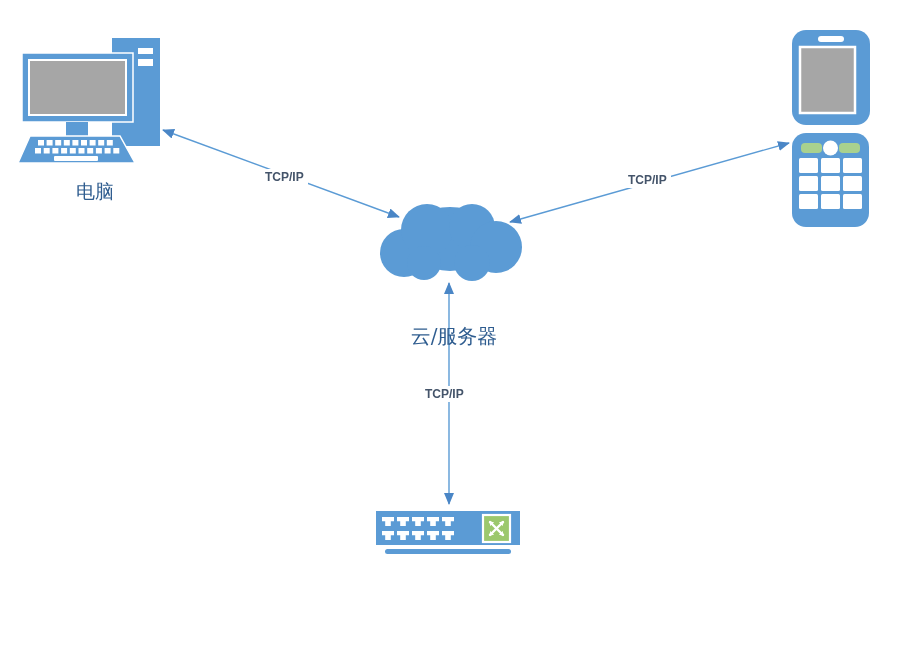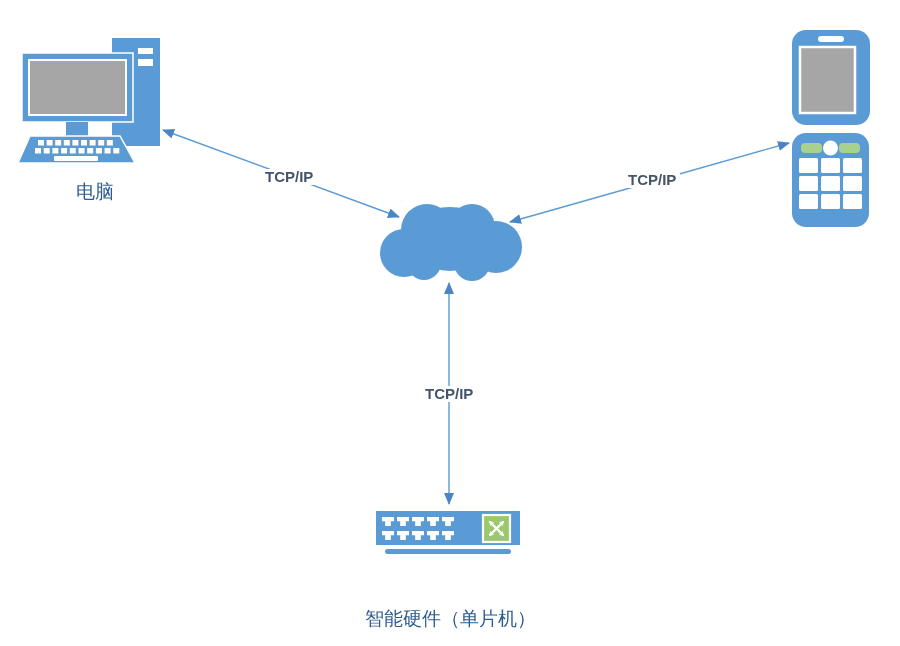--- a/index.html
+++ b/index.html
@@ -2,21 +2,21 @@
 <html><head>
 <meta charset="utf-8">
 <style>
   html,body{margin:0;padding:0;background:#fff;}
   #canvas{position:relative;width:900px;height:646px;background:#ffffff;overflow:hidden;
           font-family:"Liberation Sans",sans-serif;}
   .abs{position:absolute;}
   .node-label{position:absolute;font-family:"DejaVu Serif",serif;font-size:19px;
               color:#2E5C8F;text-align:center;line-height:22px;}
   .edge-label{position:absolute;font-family:"Liberation Sans",sans-serif;font-weight:bold;
-              font-size:15px;color:#44546A;background:#ffffff;padding:1px 4px;line-height:14px;}
+              font-size:12px;color:#44546A;background:#ffffff;padding:1px 4px;line-height:14px;}
   svg{display:block;}
 </style>
 </head>
 <body>
 
 <div id="canvas">
 
   <svg class="abs" style="left:0;top:0;" width="900" height="646">
     <defs>
       <marker id="ah" markerWidth="12" markerHeight="10" refX="11" refY="5" orient="auto" markerUnits="userSpaceOnUse">
@@ -102,20 +102,21 @@
         <ellipse cx="78" cy="42" rx="42" ry="32"></ellipse>
         <circle cx="32" cy="56" r="24"></circle>
         <circle cx="55" cy="33" r="26"></circle>
         <circle cx="100" cy="30" r="23"></circle>
         <circle cx="124" cy="50" r="26"></circle>
         <circle cx="52" cy="66" r="17"></circle>
         <circle cx="100" cy="66" r="18"></circle>
       </g>
     </svg>
   </div>
+  <div class="node-label" style="left:374px;top:325px;width:160px;font-size:20px;">云/服务器</div>
 
   <div class="abs" style="left:373px;top:507px;">
     <svg width="150" height="50" viewBox="0 0 150 50">
       <defs>
         <marker id="wah" markerWidth="5" markerHeight="5" refX="4" refY="2.5" orient="auto" markerUnits="userSpaceOnUse">
           <path d="M0,0 L5,2.5 L0,5 Z" fill="#ffffff"></path>
         </marker>
         <marker id="wahs" markerWidth="5" markerHeight="5" refX="4" refY="2.5" orient="auto-start-reverse" markerUnits="userSpaceOnUse">
           <path d="M0,0 L5,2.5 L0,5 Z" fill="#ffffff"></path>
         </marker>
@@ -132,19 +133,18 @@
         <path transform="translate(39,24)" d="M0 0 h12 v4.2 h-3.2 v4.8 h-5.6 v-4.8 h-3.2 z"></path>
         <path transform="translate(54,24)" d="M0 0 h12 v4.2 h-3.2 v4.8 h-5.6 v-4.8 h-3.2 z"></path>
         <path transform="translate(69,24)" d="M0 0 h12 v4.2 h-3.2 v4.8 h-5.6 v-4.8 h-3.2 z"></path>
       </g>
       <rect x="110" y="8" width="27" height="27" fill="#9CC86D" stroke="#ffffff" stroke-width="2.2"></rect>
       <line x1="116.5" y1="14.5" x2="130.5" y2="28.5" stroke="#ffffff" stroke-width="2.4" marker-start="url(#wahs)" marker-end="url(#wah)"></line>
       <line x1="130.5" y1="14.5" x2="116.5" y2="28.5" stroke="#ffffff" stroke-width="2.4" marker-start="url(#wahs)" marker-end="url(#wah)"></line>
       <rect x="12" y="42" width="126" height="5" rx="2.5" fill="#5B9BD5"></rect>
     </svg>
   </div>
-  <div class="node-label" style="left:328px;top:607px;width:245px;">智能硬件（单片机）</div>
 
   <div class="edge-label" style="left:261px;top:169px;">TCP/IP</div>
   <div class="edge-label" style="left:624px;top:172px;">TCP/IP</div>
   <div class="edge-label" style="left:421px;top:386px;">TCP/IP</div>
 
 </div>
 
 </body></html>

